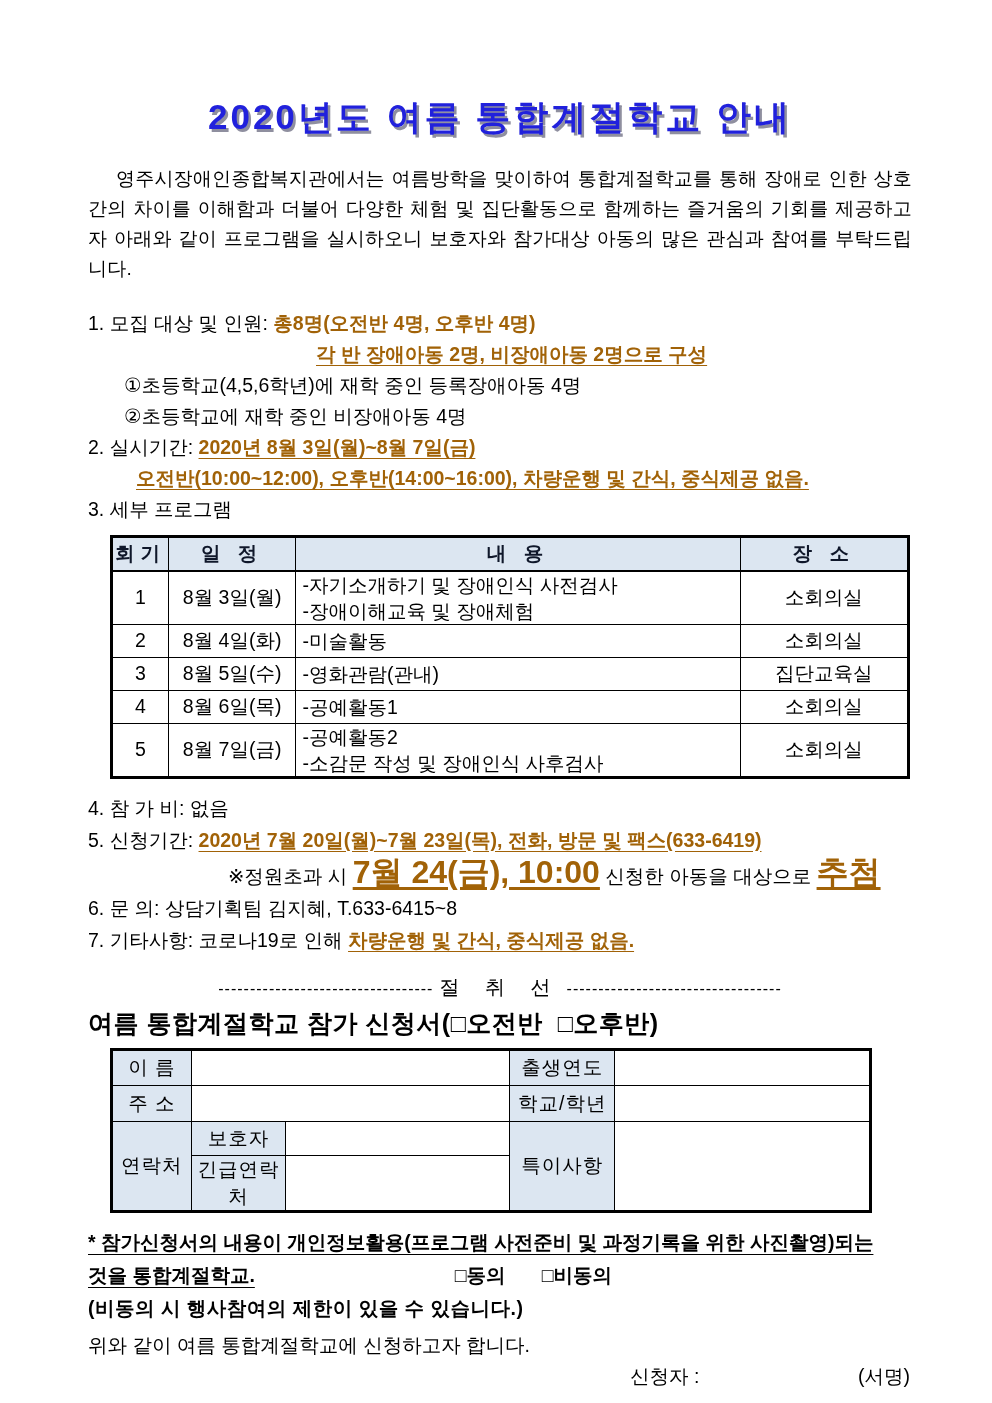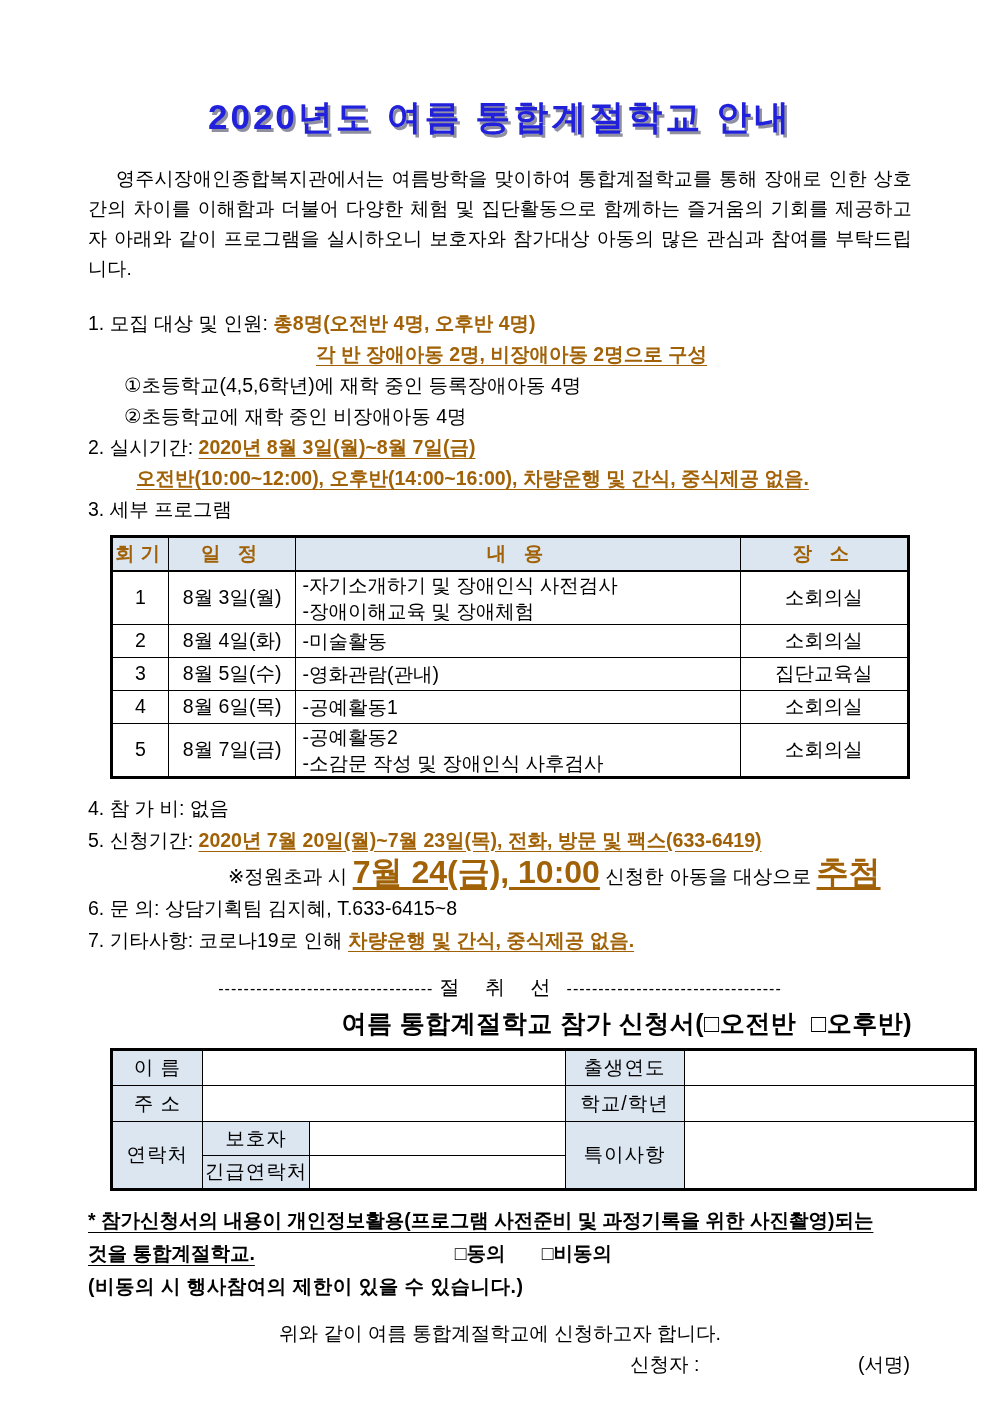--- a/index.html
+++ b/index.html
@@ -38,21 +38,21 @@
   .big { font-size: 32px; }
 
   
   table { border-collapse: collapse; }
   .schedule-table {
     margin: 10px 0 0 22px; width: 800px;
     border: 3px solid #000; font-size: 19.5px;
   }
   .schedule-table th, .schedule-table td { border: 1px solid #000; }
   .schedule-table thead th {
-    background: #dce6f1; color: #a16207; font-weight: bold;
+    background: #dce6f1; color: #0f172a; font-weight: bold;
     height: 34px; text-align: center; letter-spacing: 6px;
   }
   .schedule-table thead tr { border-bottom: 2px solid #000; }
   .schedule-table td.c { text-align: center; }
   .schedule-table td.content-cell {
     text-align: left; padding-left: 6px; white-space: pre-line; line-height: 26px;
   }
   .row-tall td { height: 53px; }
   .row-short td { height: 33px; }
 
@@ -62,27 +62,27 @@
 
   
   .cut-line {
     margin-top: 18px; text-align: center; font-size: 16px;
     letter-spacing: 1px; white-space: nowrap; line-height: 26px;
   }
   .cut-label { font-size: 20px; letter-spacing: 10px; padding: 0 6px; }
 
   
   .form-title {
-    margin-top: 4px; text-align: right; font-size: 25px; font-weight: bold;
+    margin-top: 4px; text-align: left; font-size: 25px; font-weight: bold;
     letter-spacing: 0.5px; line-height: 34px;
   }
 
   
   .app-form-table {
-    margin: 8px 0 0 22px; width: 867px;
+    margin: 8px 0 0 22px; width: 762px;
     border: 3px solid #000; font-size: 19.5px;
   }
   .app-form-table td { border: 1px solid #000; }
   .app-form-table td.lbl {
     background: #dce6f1; text-align: center; letter-spacing: 1px;
   }
   .app-form-table td.data { background: #fff; }
   .fr1 td { height: 36px; }
   .fr2 td { height: 36px; }
   .fr3 td { height: 34px; }
@@ -90,21 +90,21 @@
 
   
   .consent { margin-top: 13px; font-size: 19.5px; font-weight: bold; }
   .consent-line1 { line-height: 33px; text-decoration: underline; text-underline-offset: 5px; }
   .consent-line2 { line-height: 33px; display: flex; align-items: baseline; }
   .consent-line2 .left { text-decoration: underline; text-underline-offset: 5px; }
   .consent-boxes { margin-left: 200px; display: flex; gap: 36px; font-weight: bold; }
   .consent-note { line-height: 33px; font-weight: bold; letter-spacing: 0.5px; }
 
   
-  .apply-line { margin-top: 15px; text-align: center; font-size: 19.5px; line-height: 30px; }
+  .apply-line { margin-top: 5px; font-size: 19.5px; line-height: 30px; }
   .date-line  { margin-top: 0px; text-align: center; font-size: 19.5px; line-height: 30px; letter-spacing: 2px; }
   .sig-row {
     margin-left: 542px; width: 280px; display: flex; justify-content: space-between;
     font-size: 19.5px; line-height: 33px;
   }
 </style>
 </head>
 <body>
 
 <div class="page">

